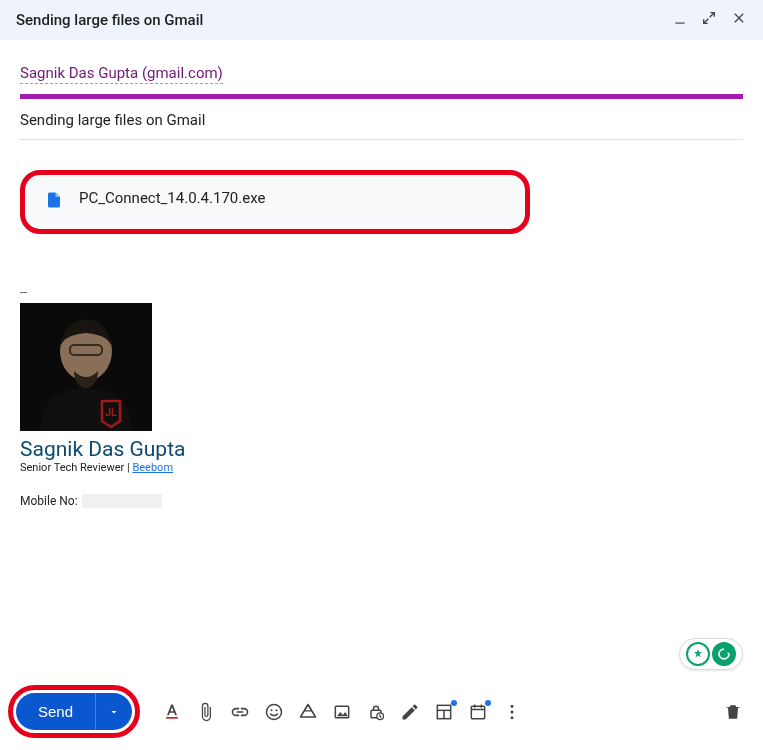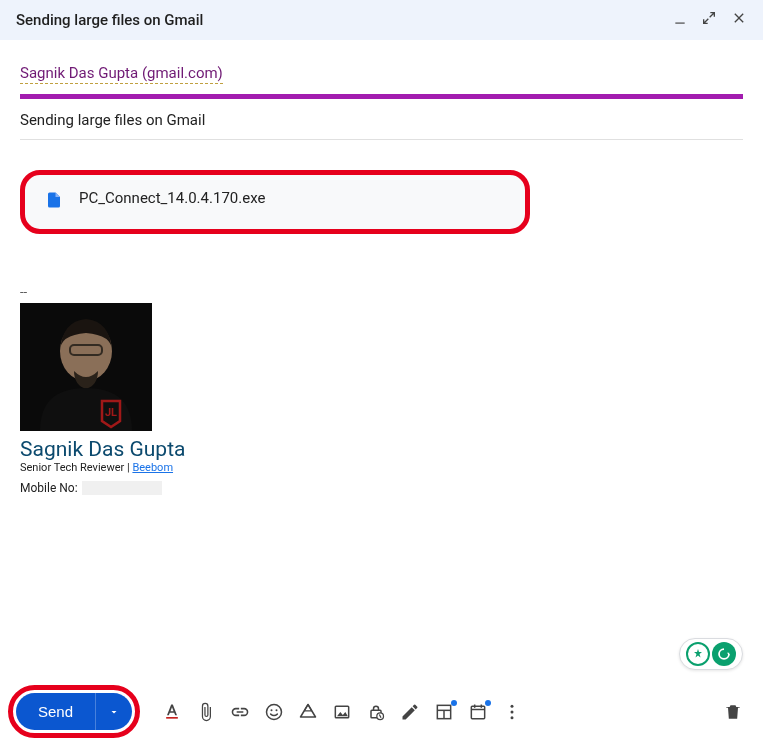--- a/index.html
+++ b/index.html
@@ -106,21 +106,21 @@
       font-size: 11px;
       color: #222;
     }
     .signature-title a {
       color: #1a73e8;
       text-decoration: underline;
     }
     .signature-mobile {
       font-size: 12px;
       color: #222;
-      margin-top: 7px;
+      margin-top: 20px;
       display: flex;
       align-items: flex-start;
       gap: 4px;
     }
     .redacted {
       display: inline-block;
       width: 80px;
       height: 14px;
       background: #f0f0f0;
     }

